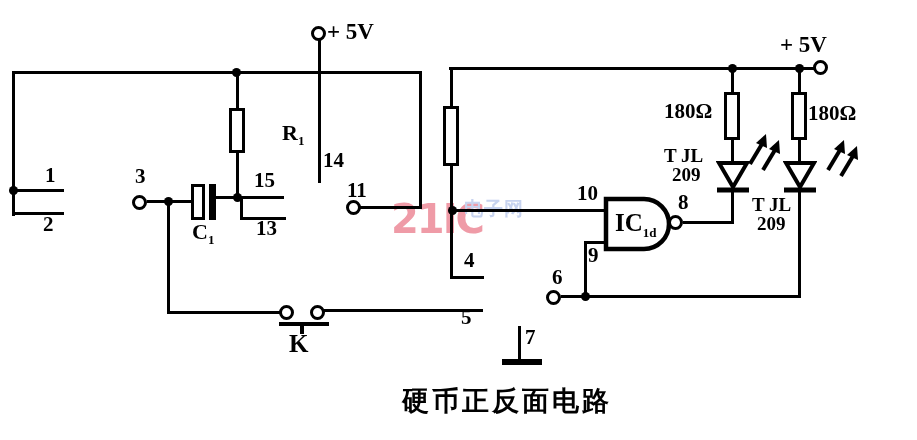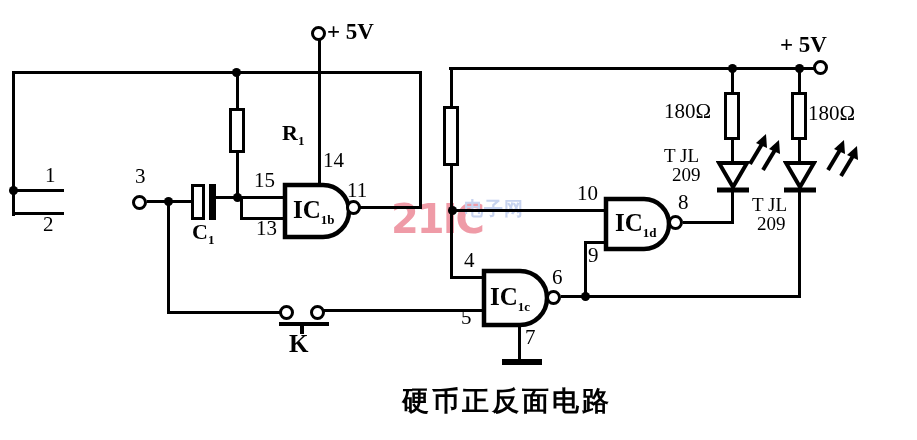--- a/index.html
+++ b/index.html
@@ -4,21 +4,21 @@
 <style>
   html,body{margin:0;padding:0;background:#ffffff;}
   #stage{position:relative;width:917px;height:440px;background:#ffffff;overflow:hidden;
          font-family:"Liberation Serif",serif;color:#000;}
   .w{position:absolute;background:#000;}
   .dot{position:absolute;width:9px;height:9px;background:#000;border-radius:50%;}
   .term{position:absolute;width:9px;height:9px;border:3px solid #000;border-radius:50%;background:#fff;}
   .bubble{position:absolute;width:9px;height:9px;border:3px solid #000;border-radius:50%;background:#fff;}
   .res{position:absolute;border:3.5px solid #000;background:#fff;box-sizing:border-box;}
   .plate-solid{position:absolute;background:#000;}
-  .pin{position:absolute;font-weight:normal;font-size:21px;line-height:1;white-space:nowrap;}
+  .pin{position:absolute;font-weight:bold;font-size:21px;line-height:1;white-space:nowrap;}
   .pwr{position:absolute;font-weight:bold;font-size:23px;line-height:1;white-space:nowrap;}
   .part{position:absolute;font-weight:bold;font-size:22px;line-height:1;white-space:nowrap;}
   .part sub,.glabel sub{font-size:13px;font-weight:bold;}
   .small{font-size:19px;}
   .gate{position:absolute;}
   .gate svg{position:absolute;left:0;top:0;display:block;}
   .glabel{position:absolute;font-weight:bold;font-size:25px;line-height:1;white-space:nowrap;}
   .caption{position:absolute;left:402px;top:383px;font-weight:bold;font-size:27px;
            letter-spacing:3px;white-space:nowrap;}
   .wm{position:absolute;line-height:1;white-space:nowrap;}
@@ -95,48 +95,32 @@
   <div class="plate-solid" style="left:209px;top:184px;width:7px;height:36px;"></div>
   <div class="part" style="left:192px;top:221px;">
     <span>C</span><sub>1</sub>
   </div>
 
   <div class="res" style="left:229px;top:108px;width:16px;height:45px;"></div>
   <div class="part" style="left:250px;top:122px;margin-left:32px;">
     <span>R</span><sub>1</sub>
   </div>
 
-  <div class="gate" style="left:282px;top:182px;width:72px;height:58px;">
-    <svg width="72" height="58" viewBox="0 0 72 58">
-      <path d="M3,3 H41 A26,26 0 0 1 41,55 H3 Z" fill="#fff" stroke="#000" stroke-width="4.5"></path>
-    </svg>
-    <div class="glabel" style="left:11px;top:15px;">
-      <span>IC</span><sub>1b</sub>
-    </div>
-  </div>
   <div class="bubble" style="left:346px;top:200px;"></div>
   <div class="pin" style="left:254px;top:170px;">15</div>
   <div class="pin" style="left:256px;top:218px;">13</div>
   <div class="pin" style="left:323px;top:150px;">14</div>
   <div class="pin" style="left:347px;top:180px;">11</div>
 
   <div class="term" style="left:279px;top:305px;"></div>
   <div class="term" style="left:310px;top:305px;"></div>
   <div class="w" style="left:279px;top:322px;width:50px;height:4px;"></div>
   <div class="w" style="left:300px;top:326px;width:4px;height:8px;"></div>
   <div class="part" style="left:289px;top:331px;font-size:25px;">K</div>
 
-  <div class="gate" style="left:481px;top:268px;width:70px;height:60px;">
-    <svg width="70" height="60" viewBox="0 0 70 60">
-      <path d="M3,3 H39 A27,27 0 0 1 39,57 H3 Z" fill="#fff" stroke="#000" stroke-width="4.5"></path>
-    </svg>
-    <div class="glabel" style="left:9px;top:16px;">
-      <span>IC</span><sub>1c</sub>
-    </div>
-  </div>
   <div class="bubble" style="left:546px;top:290px;"></div>
   <div class="pin" style="left:464px;top:250px;">4</div>
   <div class="pin" style="left:461px;top:307px;">5</div>
   <div class="pin" style="left:552px;top:267px;">6</div>
   <div class="pin" style="left:525px;top:327px;">7</div>
 
   <div class="gate" style="left:603px;top:196px;width:72px;height:56px;">
     <svg width="72" height="56" viewBox="0 0 72 56">
       <path d="M3,3 H41 A25,25 0 0 1 41,53 H3 Z" fill="#fff" stroke="#000" stroke-width="4.5"></path>
     </svg>

